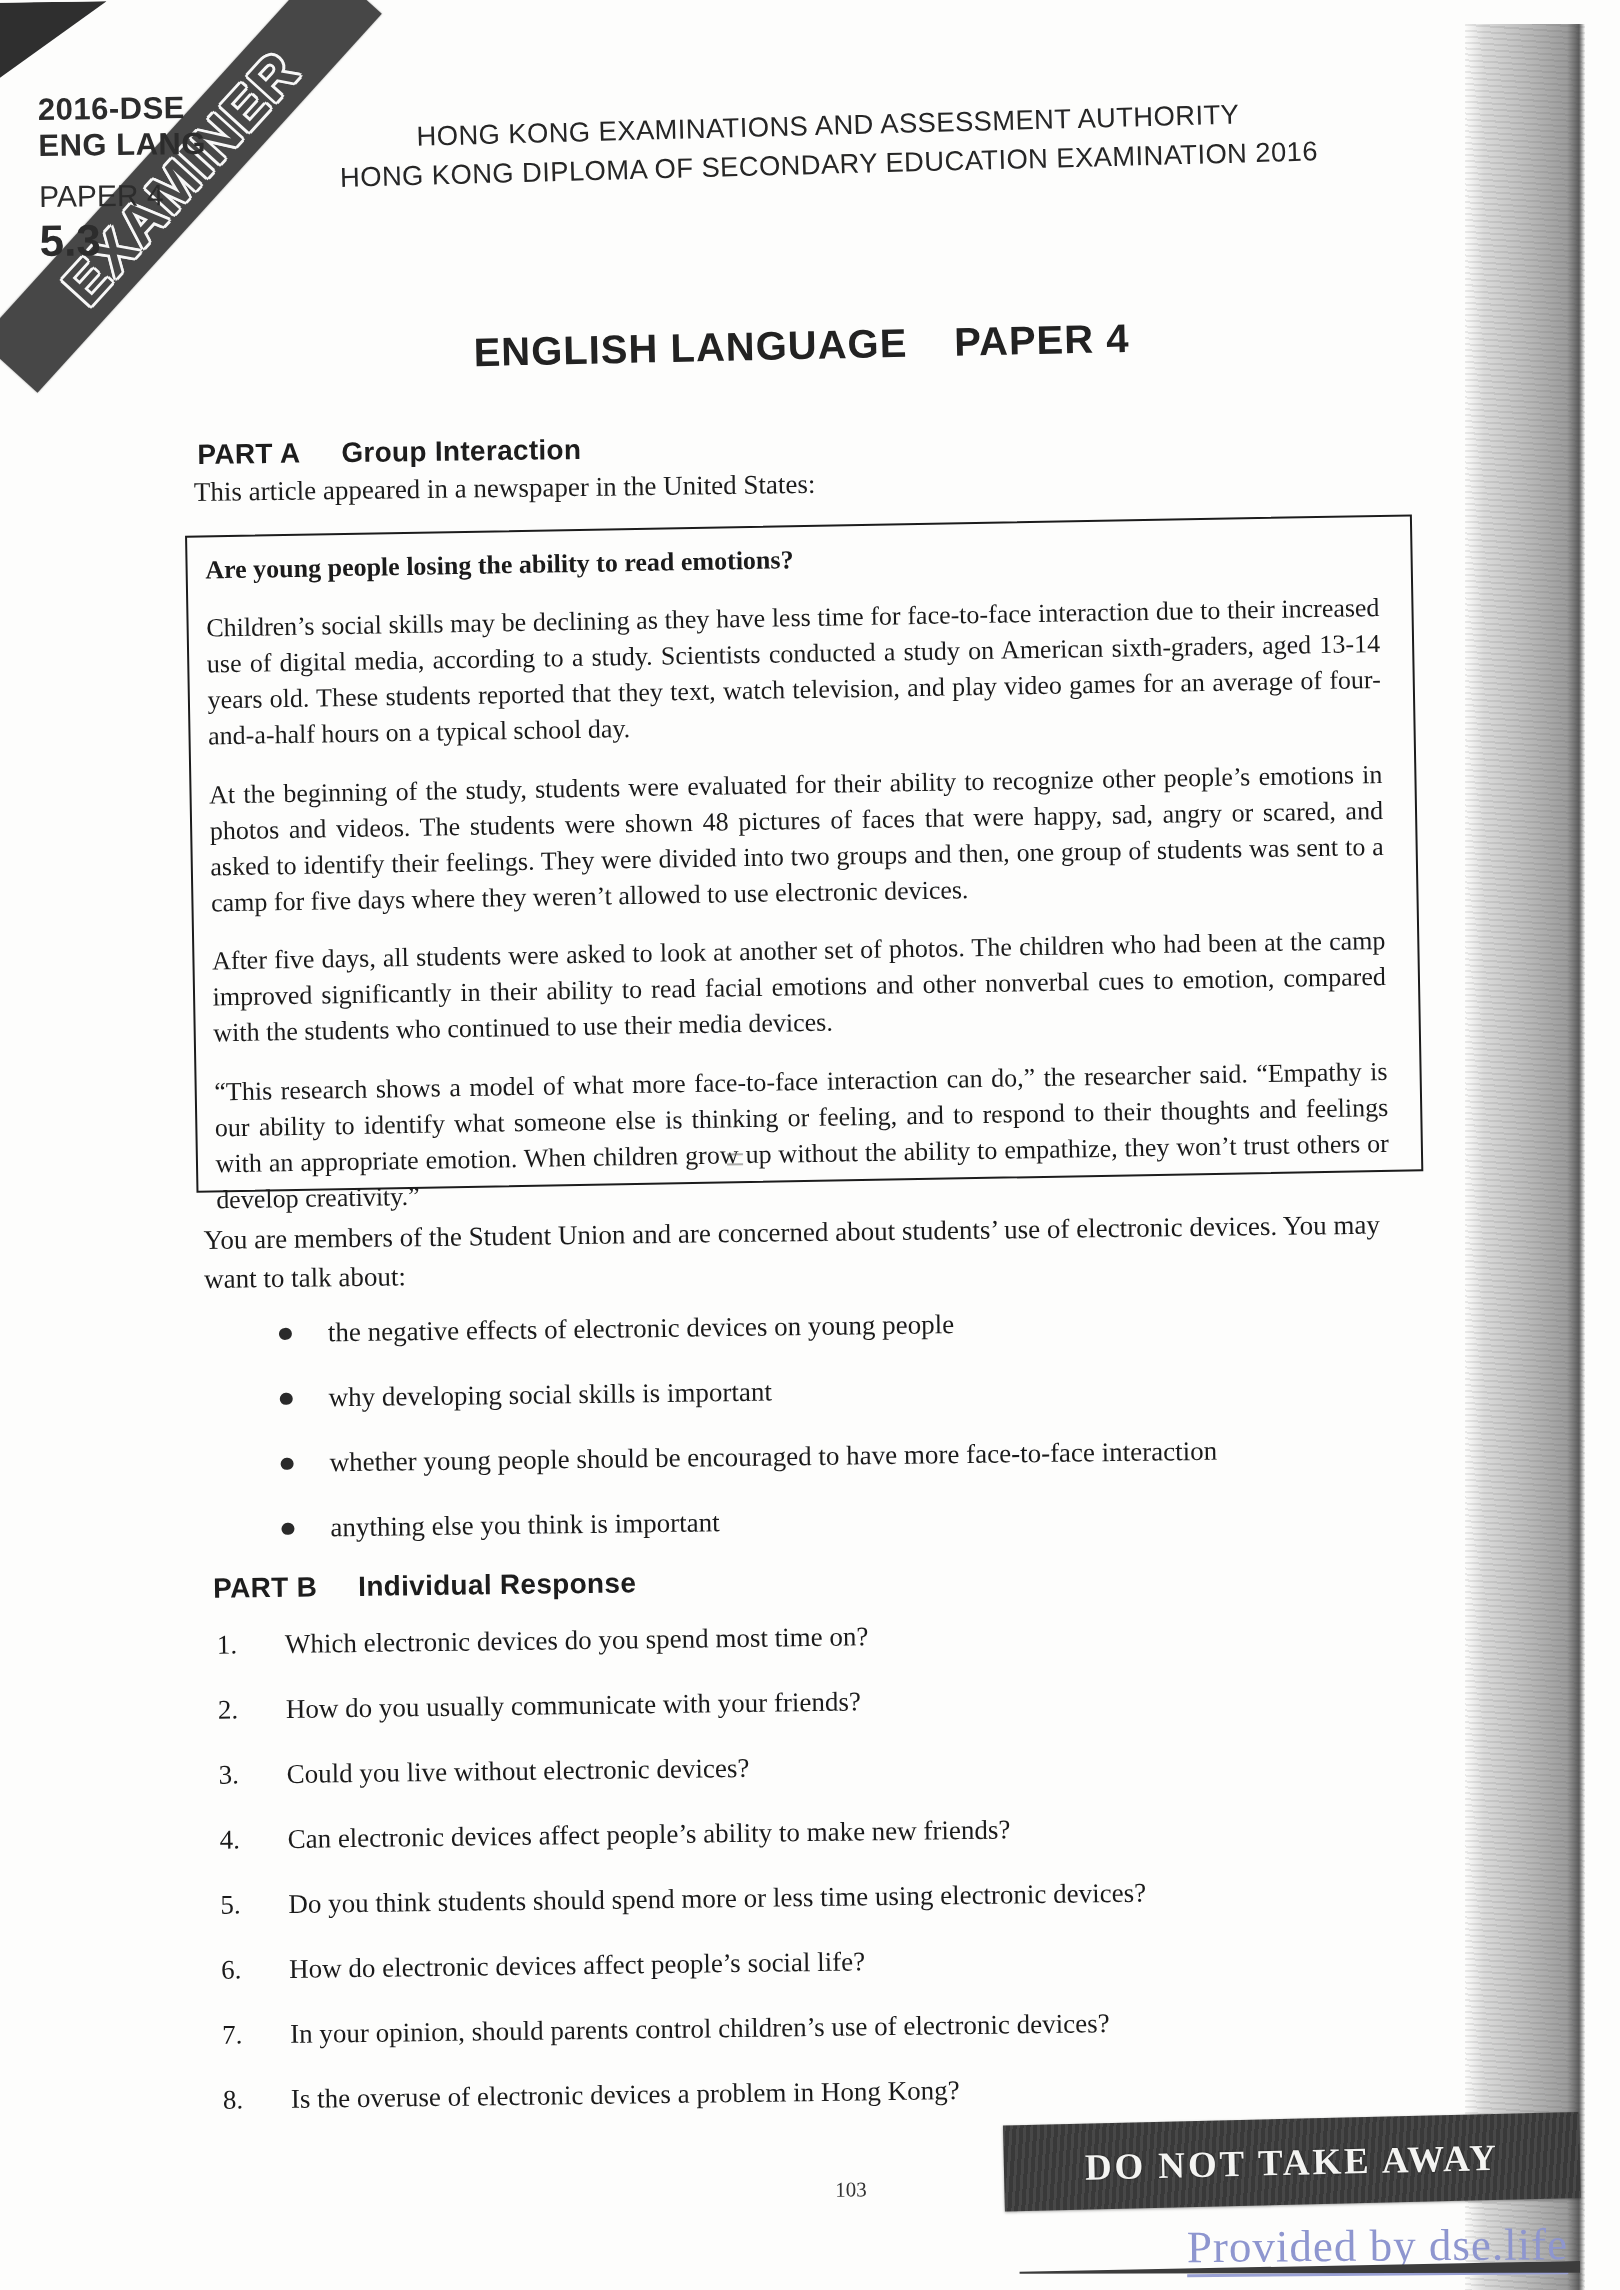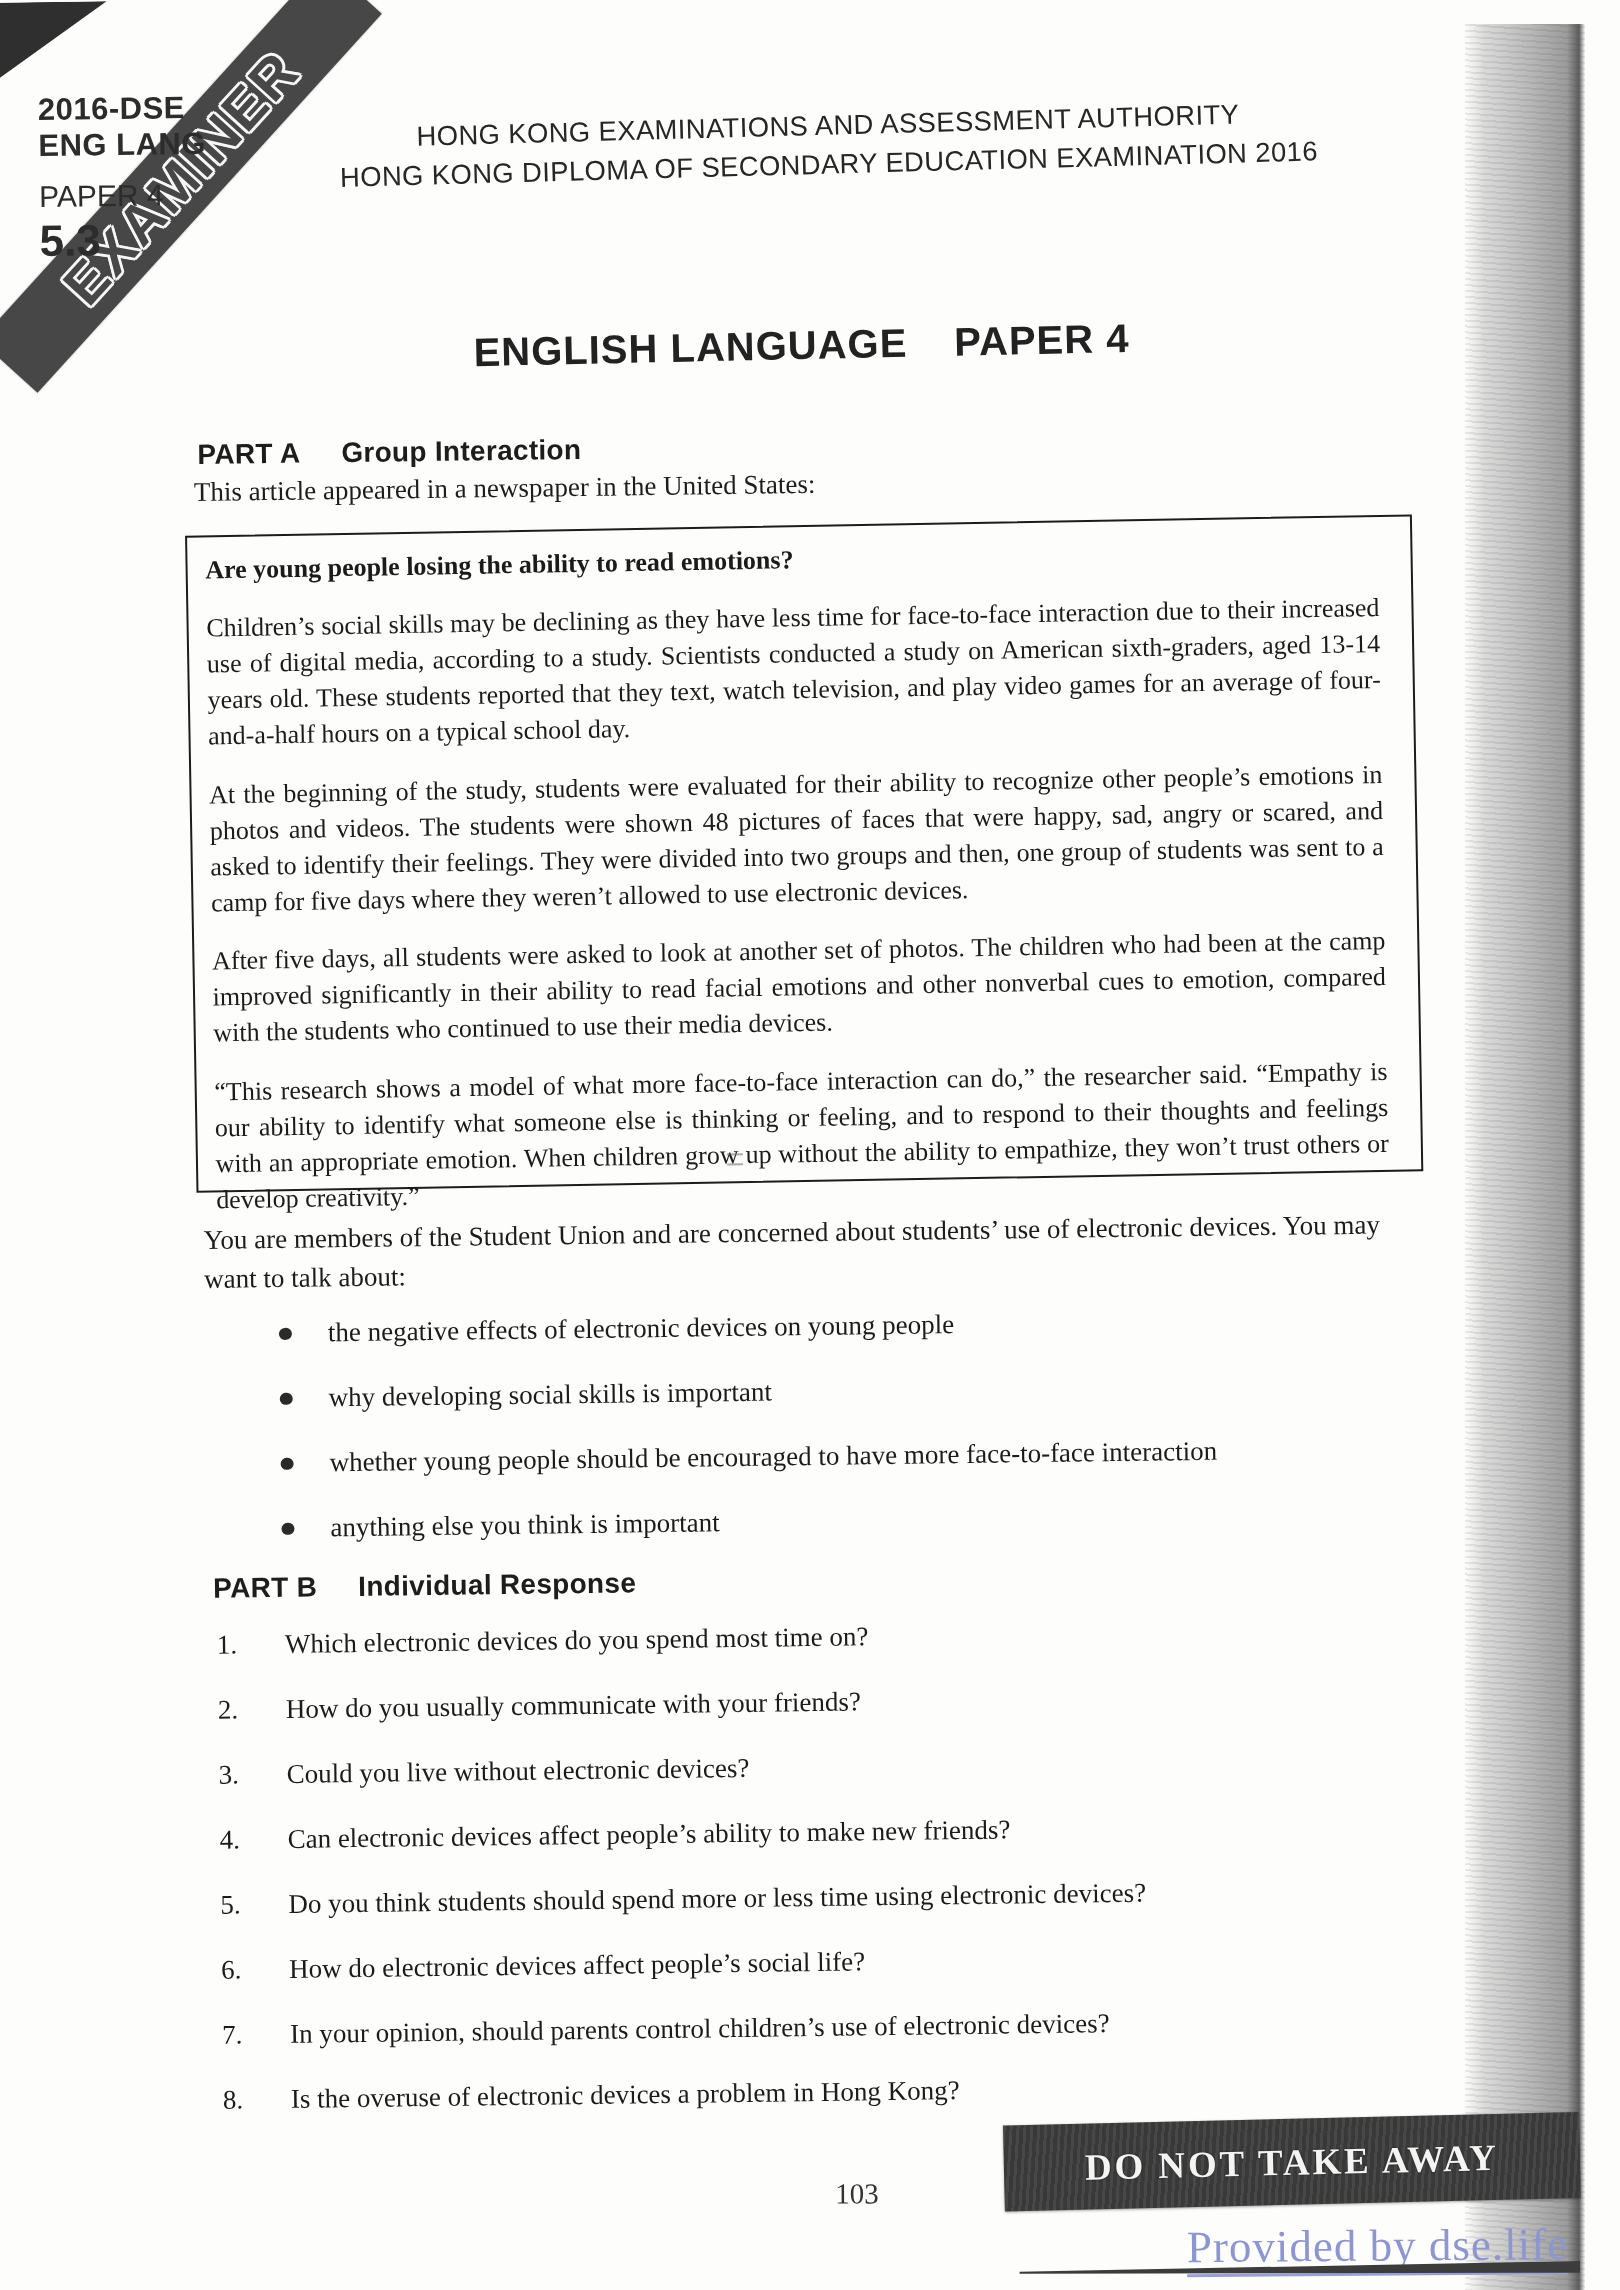--- a/index.html
+++ b/index.html
@@ -102,21 +102,21 @@
     content:""; position:absolute; left:2px; top:12.7px; width:12.7px; height:12.7px;
     border-radius:50%; background:#2a2a2a;
   }
 
   .question-list{position:absolute; left:212px; top:1619px;}
   .question-row{display:flex; margin-bottom:29px; font-size:27px; line-height:36px; color:#1b1b1b;}
   .question-num{width:68px; flex:0 0 68px;}
   .question-text{white-space:nowrap;}
 
   .page-number{
-    position:absolute; left:823px; top:2178px; font-size:29px; color:#333;
+    position:absolute; left:823px; top:2178px; font-size:21px; color:#333;
     transform:rotate(0.4deg);
   }
   .notice-banner{
     position:absolute; left:992px; top:2125px; width:576px; height:86px;
     background:#3e3e3e;
     background-image:repeating-linear-gradient(95deg, rgba(255,255,255,.05) 0 2.9px, rgba(0,0,0,.08) 2.9px 6.9px);
     transform:rotate(-0.6deg);
     display:flex; align-items:center; justify-content:center;
     box-shadow:0 1px 2.9px rgba(0,0,0,.35);
   }

